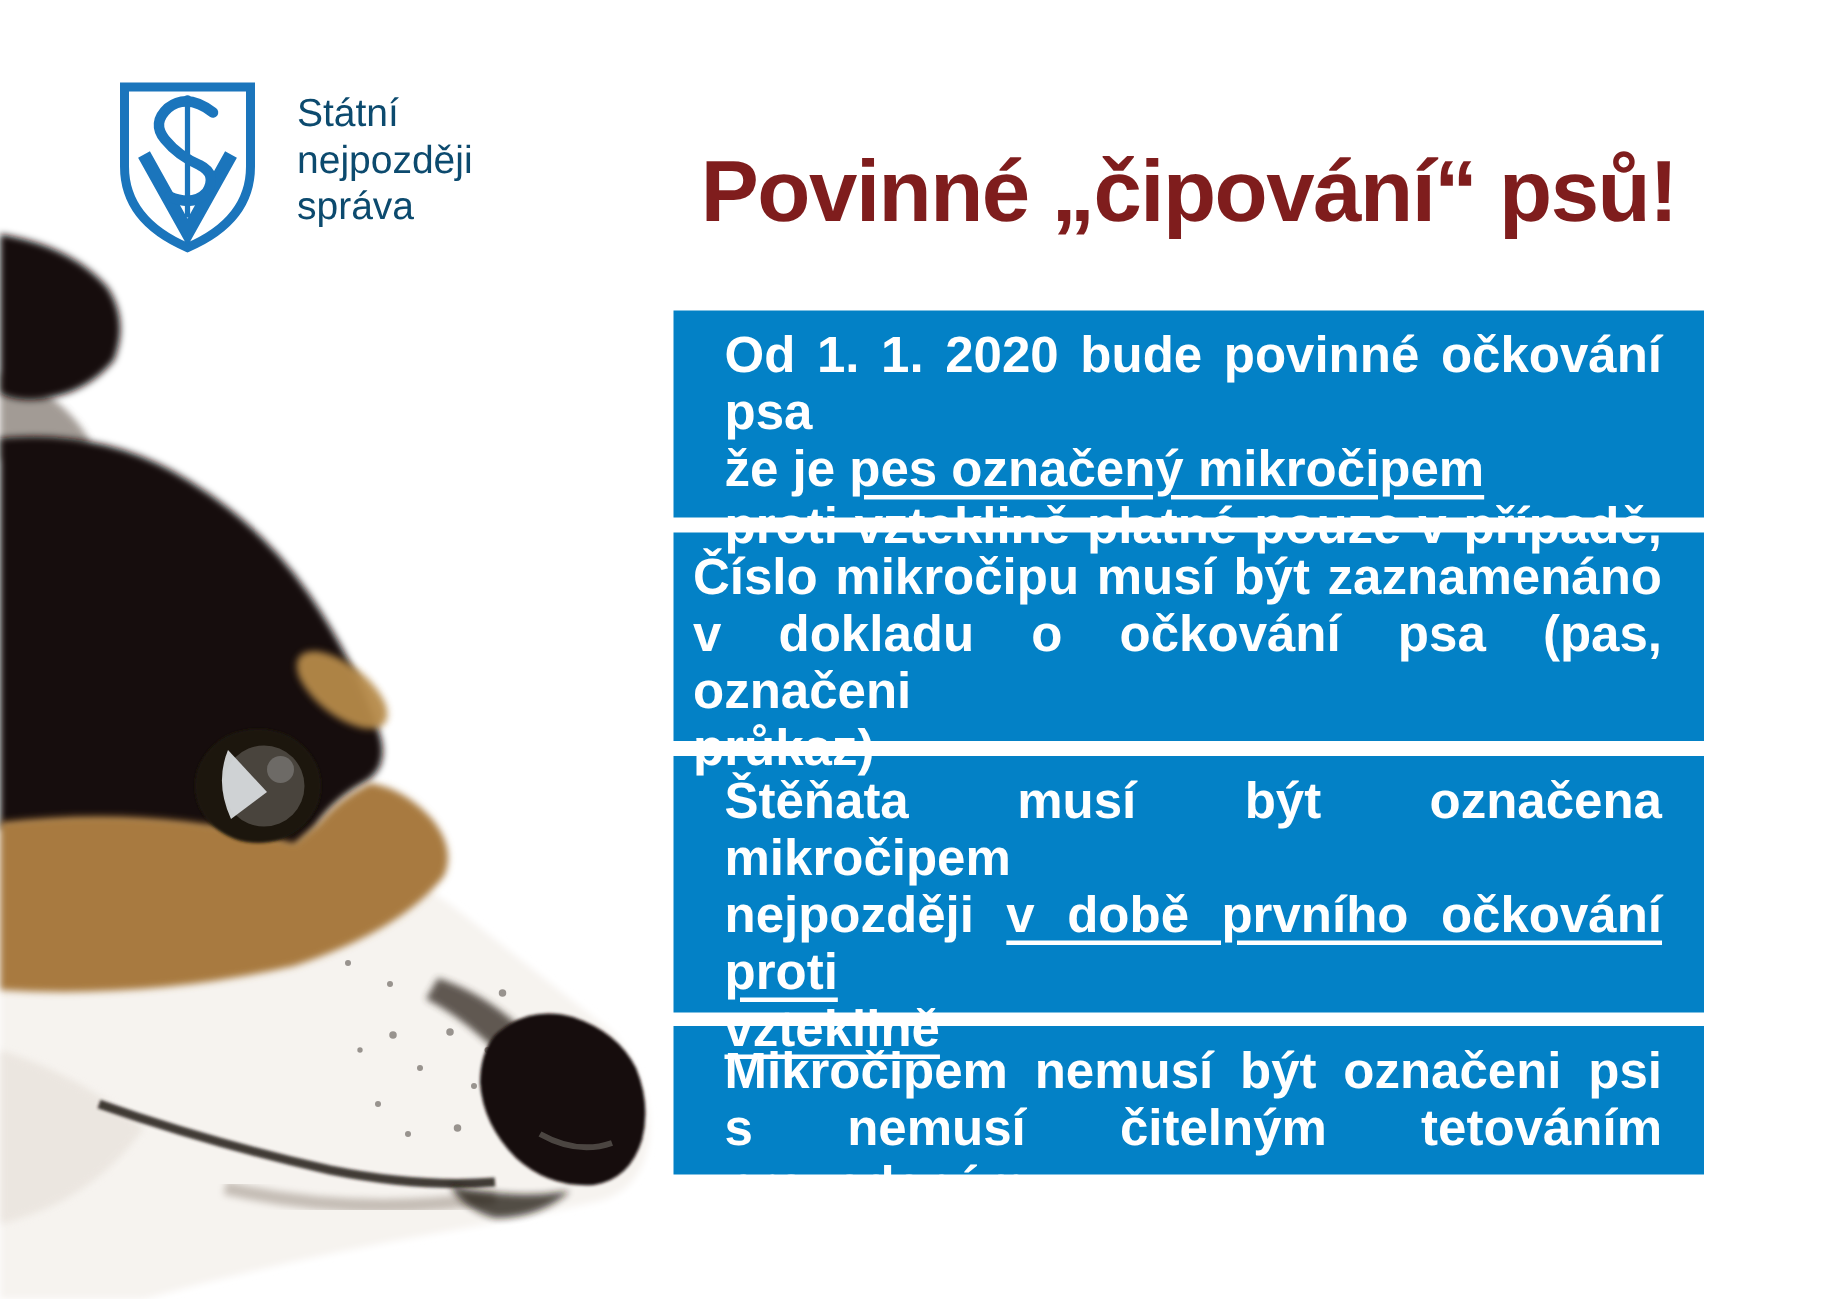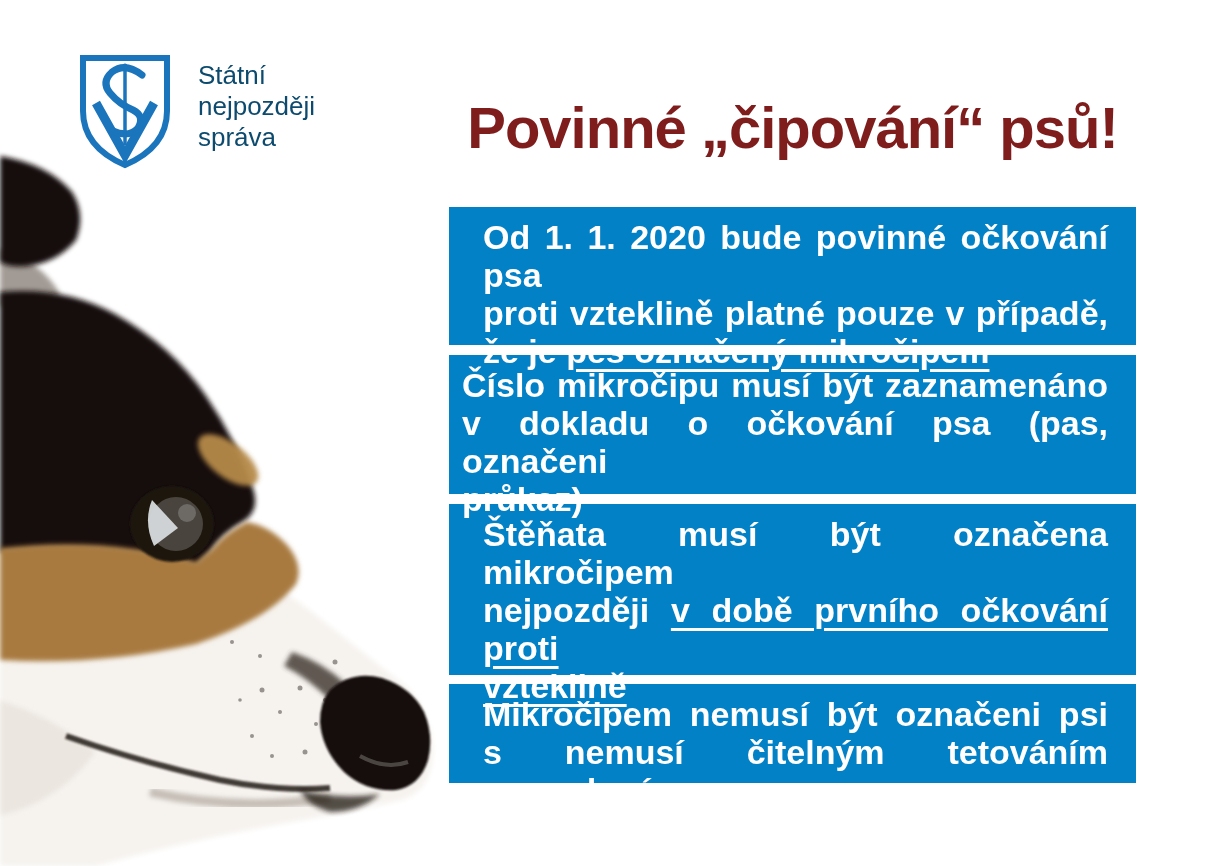--- a/index.html
+++ b/index.html
@@ -99,22 +99,22 @@
       <div>nejpozději</div>
       <div>správa</div>
     </div>
   </div>
 
   <div class="title" style="color: #7f1d1d;">Povinné „čipování“ psů!</div>
 
   <div class="stack">
     <div class="info-box b1" style="background-color: rgb(3, 129, 198);">
         <div class="line j"><span>Od 1. 1. 2020 bude povinné očkování psa</span></div>
+        <div class="line"><span>že je </span><span class="u">pes označený mikročipem</span></div>
         <div class="line j"><span>proti vzteklině platné pouze v případě,</span></div>
-        <div class="line"><span>že je </span><span class="u">pes označený mikročipem</span></div>
       </div>
     <div class="info-box b2" style="background-color: rgb(3, 129, 198); padding-left: 13px;">
         <div class="line j"><span>Číslo mikročipu musí být zaznamenáno</span></div>
         <div class="line j"><span>v dokladu o očkování psa (pas, označeni</span></div>
         <div class="line"><span>průkaz)</span></div>
       </div>
     <div class="info-box b3" style="background-color: rgb(3, 129, 198);">
         <div class="line j"><span>Štěňata musí být označena mikročipem</span></div>
         <div class="line j"><span>nejpozději </span><span class="u">v době prvního očkování proti</span></div>
         <div class="line"><span class="u">vzteklině</span></div>

